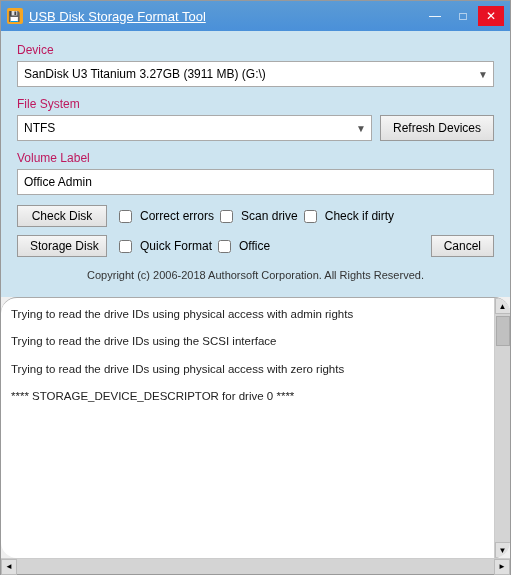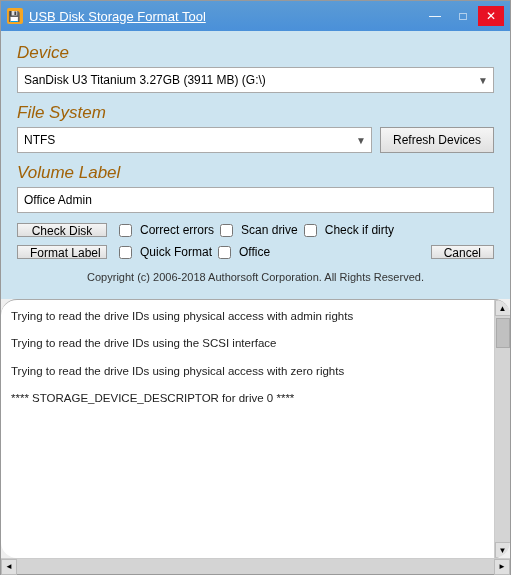--- a/index.html
+++ b/index.html
@@ -69,24 +69,23 @@
       color: white;
       background: transparent;
     }
     .title-btn.close { background: #e81123; }
     .main-content {
       background: #cde4f0;
       padding: 12px 16px;
       flex-shrink: 0;
     }
     .field-label {
-      font-size: 17px;
-      color: #a16207;
+      font-size: 12px;
+      color: #be185d;
       margin-bottom: 4px;
-      font-style: italic;
     }
     .field-row {
       margin-bottom: 10px;
     }
     .select-wrapper {
       position: relative;
       width: 100%;
     }
     select {
       width: 100%;
@@ -112,21 +111,21 @@
       display: flex;
       gap: 8px;
       align-items: flex-end;
       margin-bottom: 10px;
     }
     .fs-select-wrap {
       flex: 1;
       border-radius: 7px;
     }
     .btn {
-      height: 14px;
+      height: 22px;
       border: 1px solid #999;
       background: linear-gradient(to bottom, #f5f5f5, #e0e0e0);
       padding: 0 12px;
       font-size: 12px;
       cursor: pointer;
       white-space: nowrap;
     }
     .btn-refresh {
       height: 26px;
     }
@@ -309,21 +308,21 @@
         <input type="checkbox" style="">
         <span>Scan drive</span>
       </label>
       <label class="checkbox-label">
         <input type="checkbox" style="">
         <span>Check if dirty</span>
       </label>
     </div>
 
     <div class="options-row">
-      <button class="btn btn-format-disk">Format Label</button>
+      <button class="btn btn-format-disk">Storage Disk</button>
       <label class="checkbox-label">
         <input type="checkbox" style="">
         <span>Quick Format</span>
       </label>
       <label class="checkbox-label">
         <input type="checkbox" style="">
         <span>Office</span>
       </label>
       <button class="btn btn-cancel" style="margin-left:auto;">Cancel</button>
     </div>

